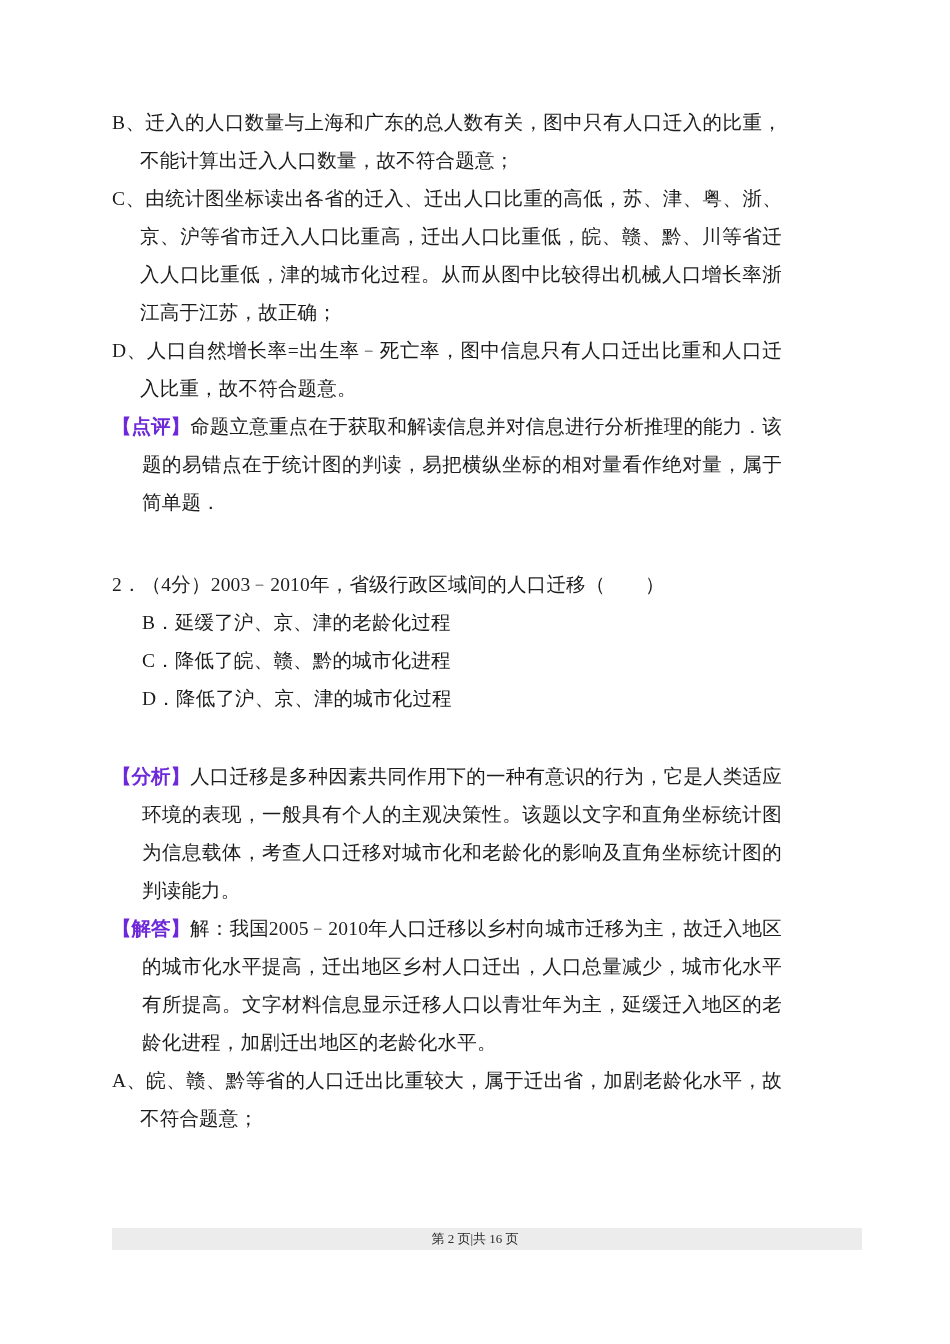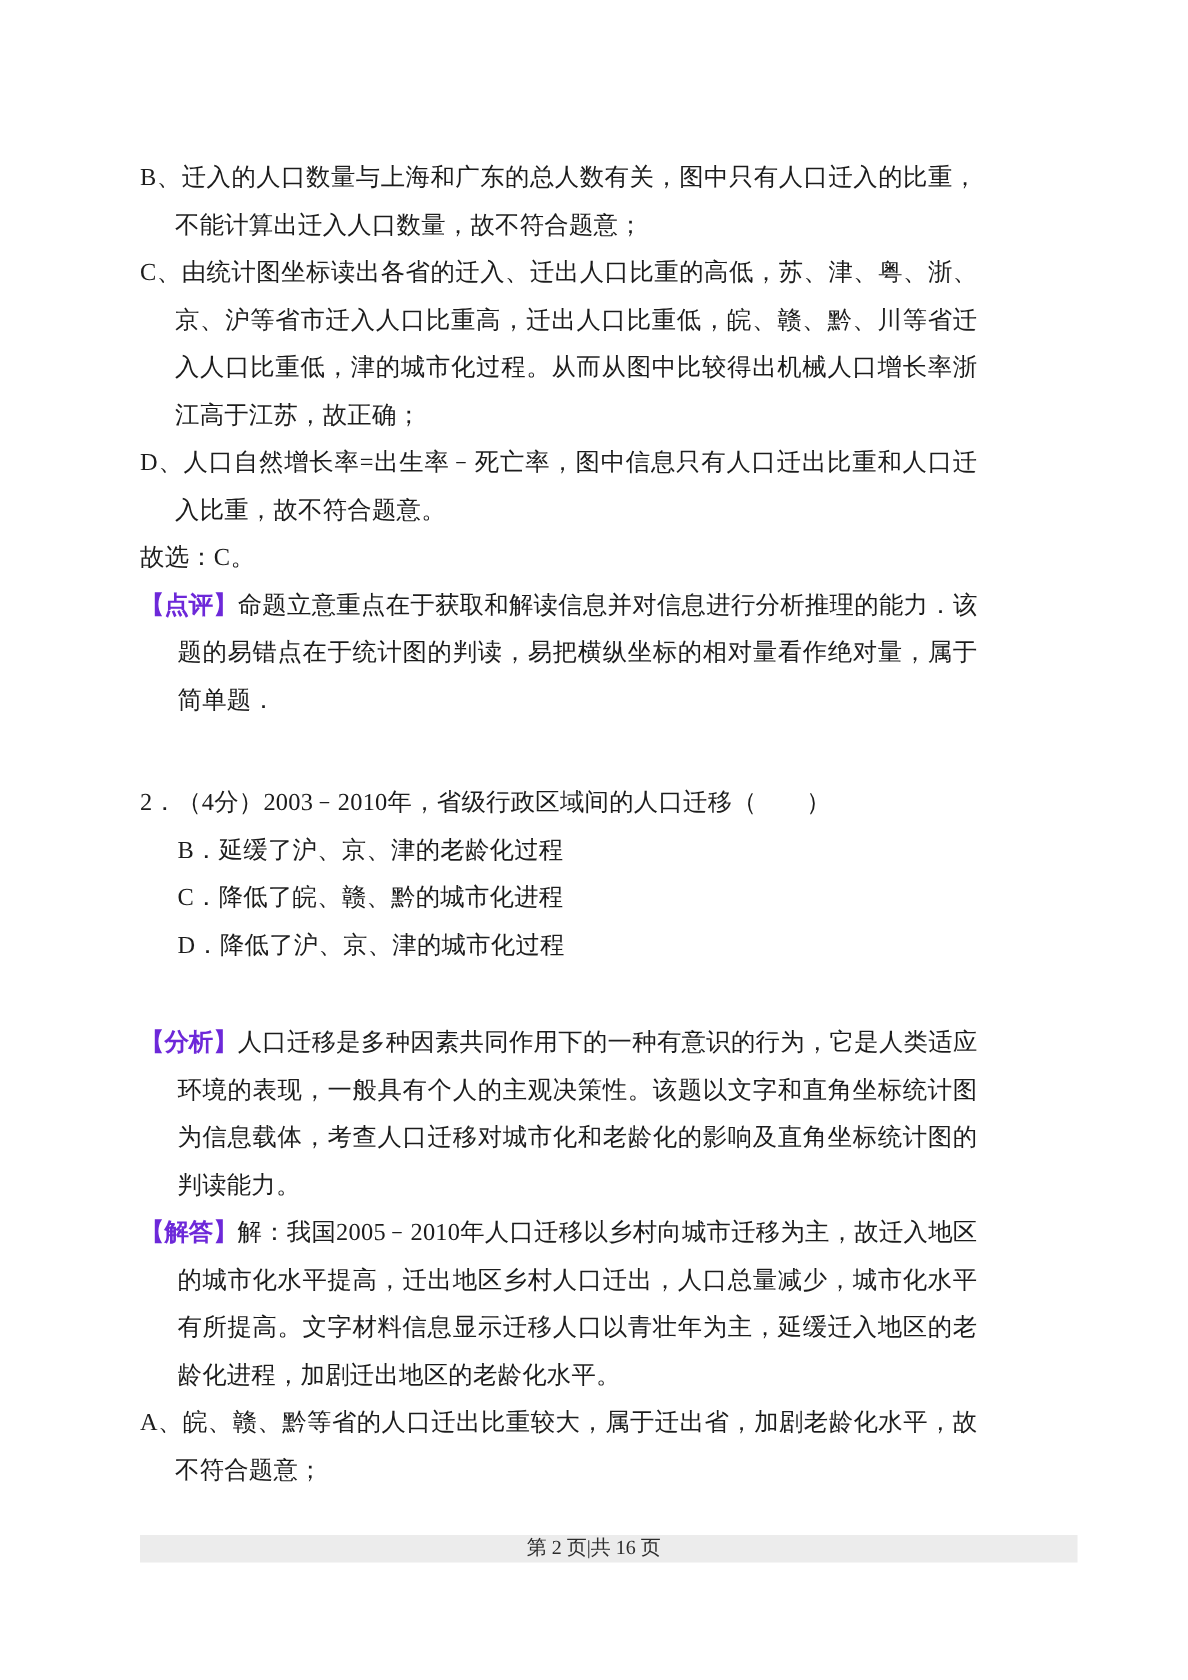--- a/index.html
+++ b/index.html
@@ -20,21 +20,20 @@
     overflow: hidden;
     box-sizing: border-box;
   }
   .content {
     position: absolute;
     left: 0;
     top: 0;
     width: 870px;
     padding: 104px 88px 0 112px;
     box-sizing: border-box;
-    margin-top: 20px;
   }
 
   
   .para {
     margin: 0 0 0 0;
     font-size: 19.5px;
     line-height: 38px;
     letter-spacing: 0.2px;
     text-align: justify;
     color: #1c1c1c;
@@ -76,41 +75,40 @@
     top: 1228px;
     height: 22px;
     background: #ececec;
   }
   .footer-text {
     position: absolute;
     left: 0;
     right: 0;
     top: 1226px;
     text-align: center;
-    font-size: 16px;
+    font-size: 13px;
     line-height: 26px;
     color: #2b2b2b;
     font-family: "Liberation Serif", "DejaVu Serif", serif;
   }
   .sep { letter-spacing: 0; }
 </style>
 </head>
 <body>
 
 <div class="page">
 
   <div class="content">
 
     <p class="para hang">B、迁入的人口数量与上海和广东的总人数有关，图中只有人口迁入的比重，不能计算出迁入人口数量，故不符合题意；</p>
 
     <p class="para hang">C、由统计图坐标读出各省的迁入、迁出人口比重的高低，苏、津、粤、浙、京、沪等省市迁入人口比重高，迁出人口比重低，皖、赣、黔、川等省迁入人口比重低，津的城市化过程。从而从图中比较得出机械人口增长率浙江高于江苏，故正确；</p>
 
     <p class="para hang">D、人口自然增长率=出生率﹣死亡率，图中信息只有人口迁出比重和人口迁入比重，故不符合题意。</p>
 
-    <p class="para plain">故选：C。</p>
 
     <p class="para hang2"><span class="tagmark">【点评】</span><span>命题立意重点在于获取和解读信息并对信息进行分析推理的能力．该题的易错点在于统计图的判读，易把横纵坐标的相对量看作绝对量，属于简单题．</span></p>
 
     <div class="spacer-lg"></div>
 
     <p class="para qnum"><span>2．</span><span>（4分）2003﹣2010年，省级行政区域间的人口迁移（　　）</span></p>
 
     <p class="para opt">B．延缓了沪、京、津的老龄化过程</p>
     <p class="para opt">C．降低了皖、赣、黔的城市化进程</p>
     <p class="para opt">D．降低了沪、京、津的城市化过程</p>

